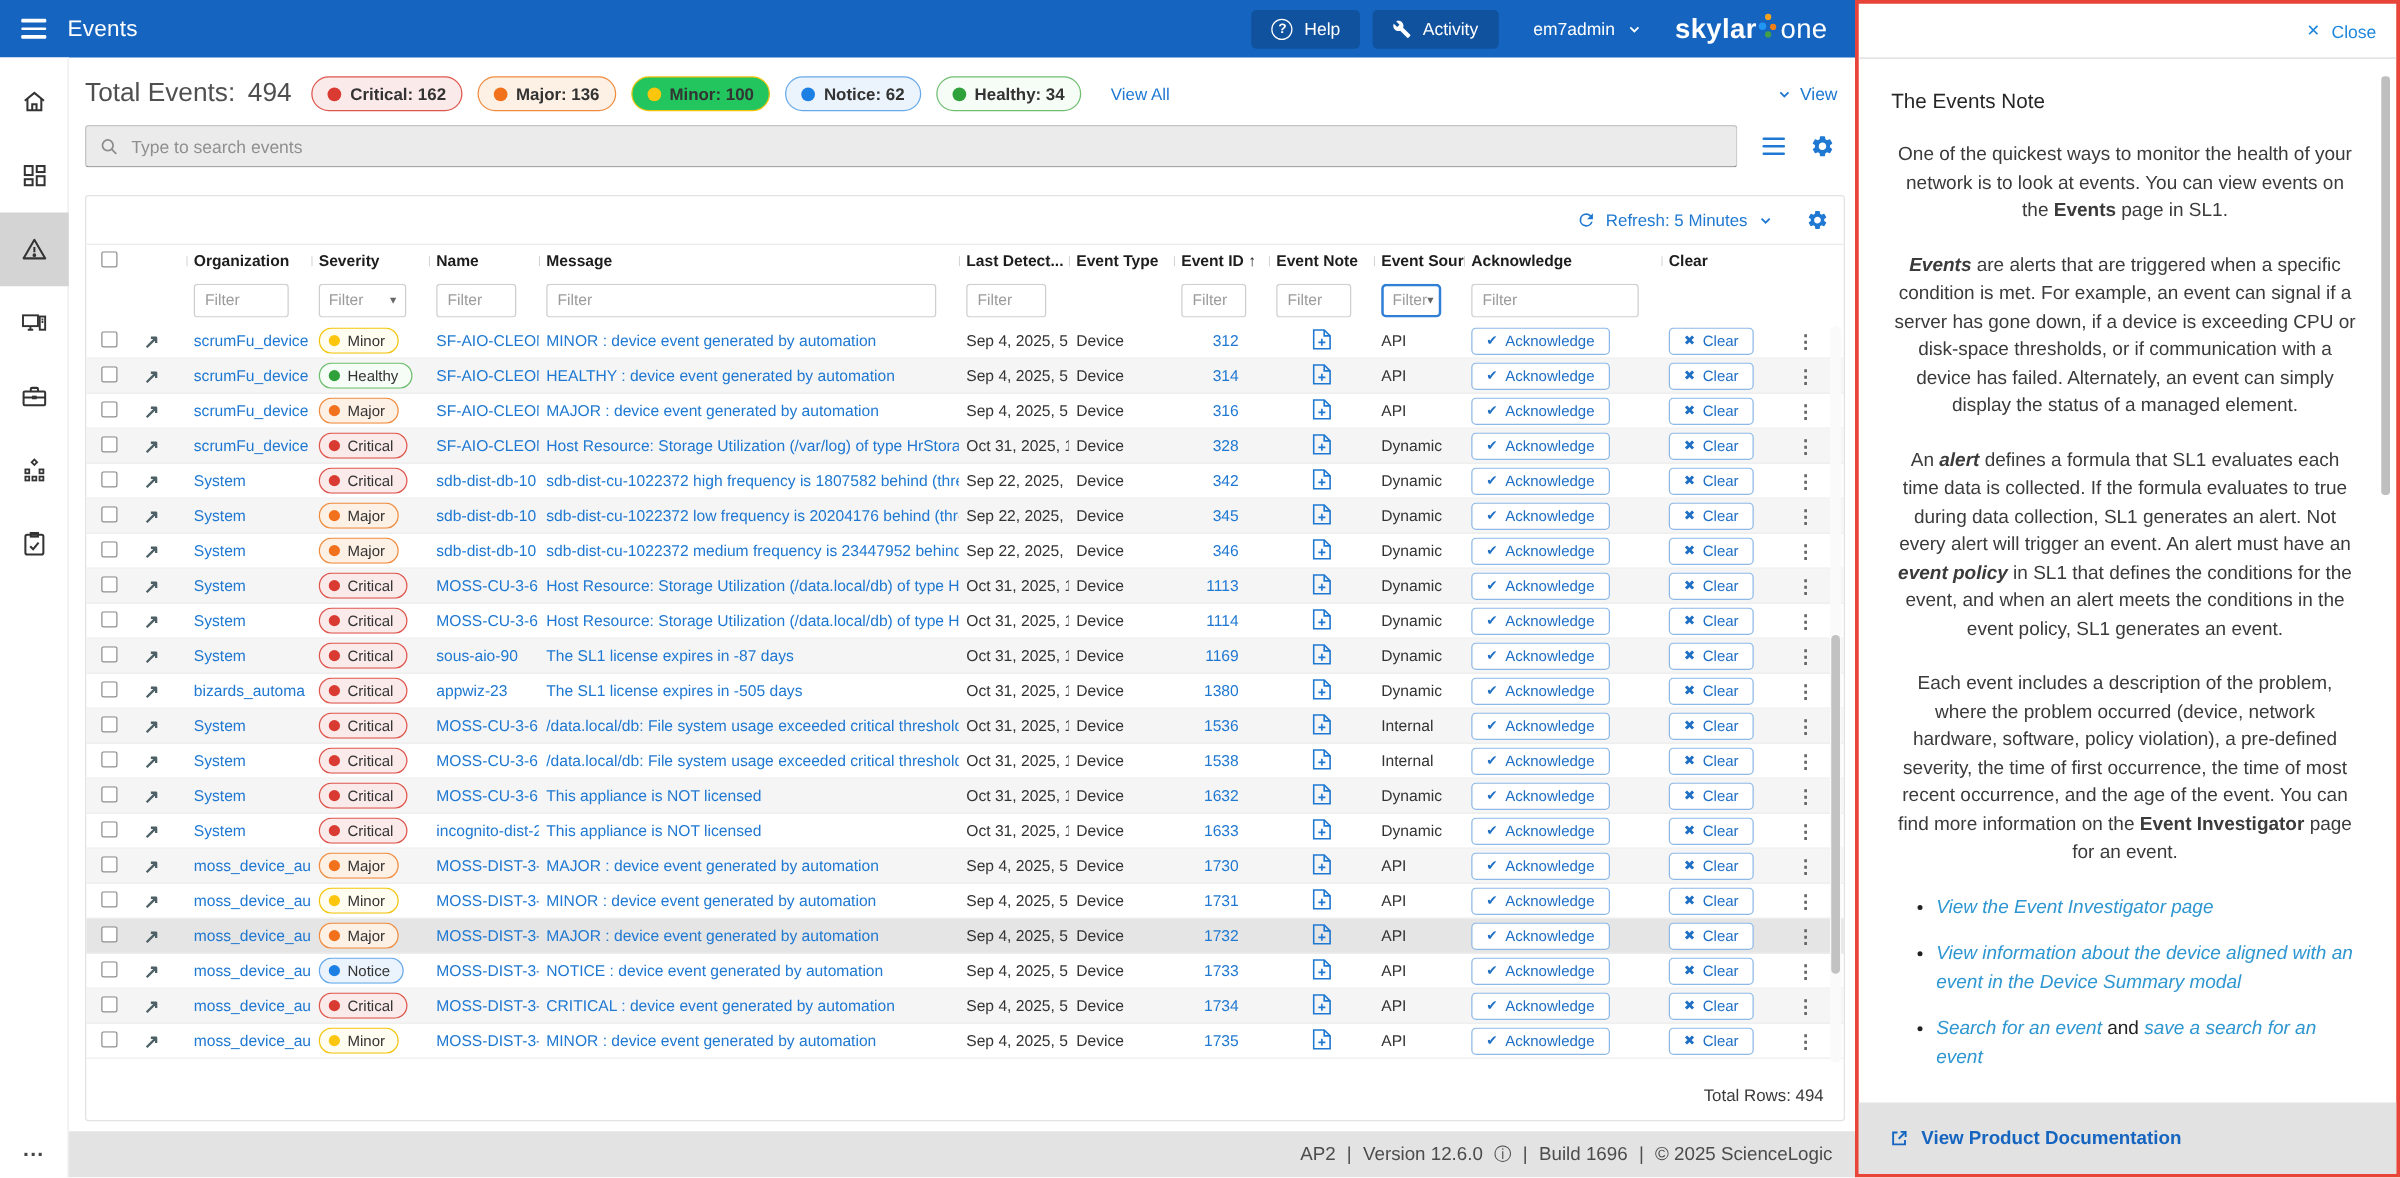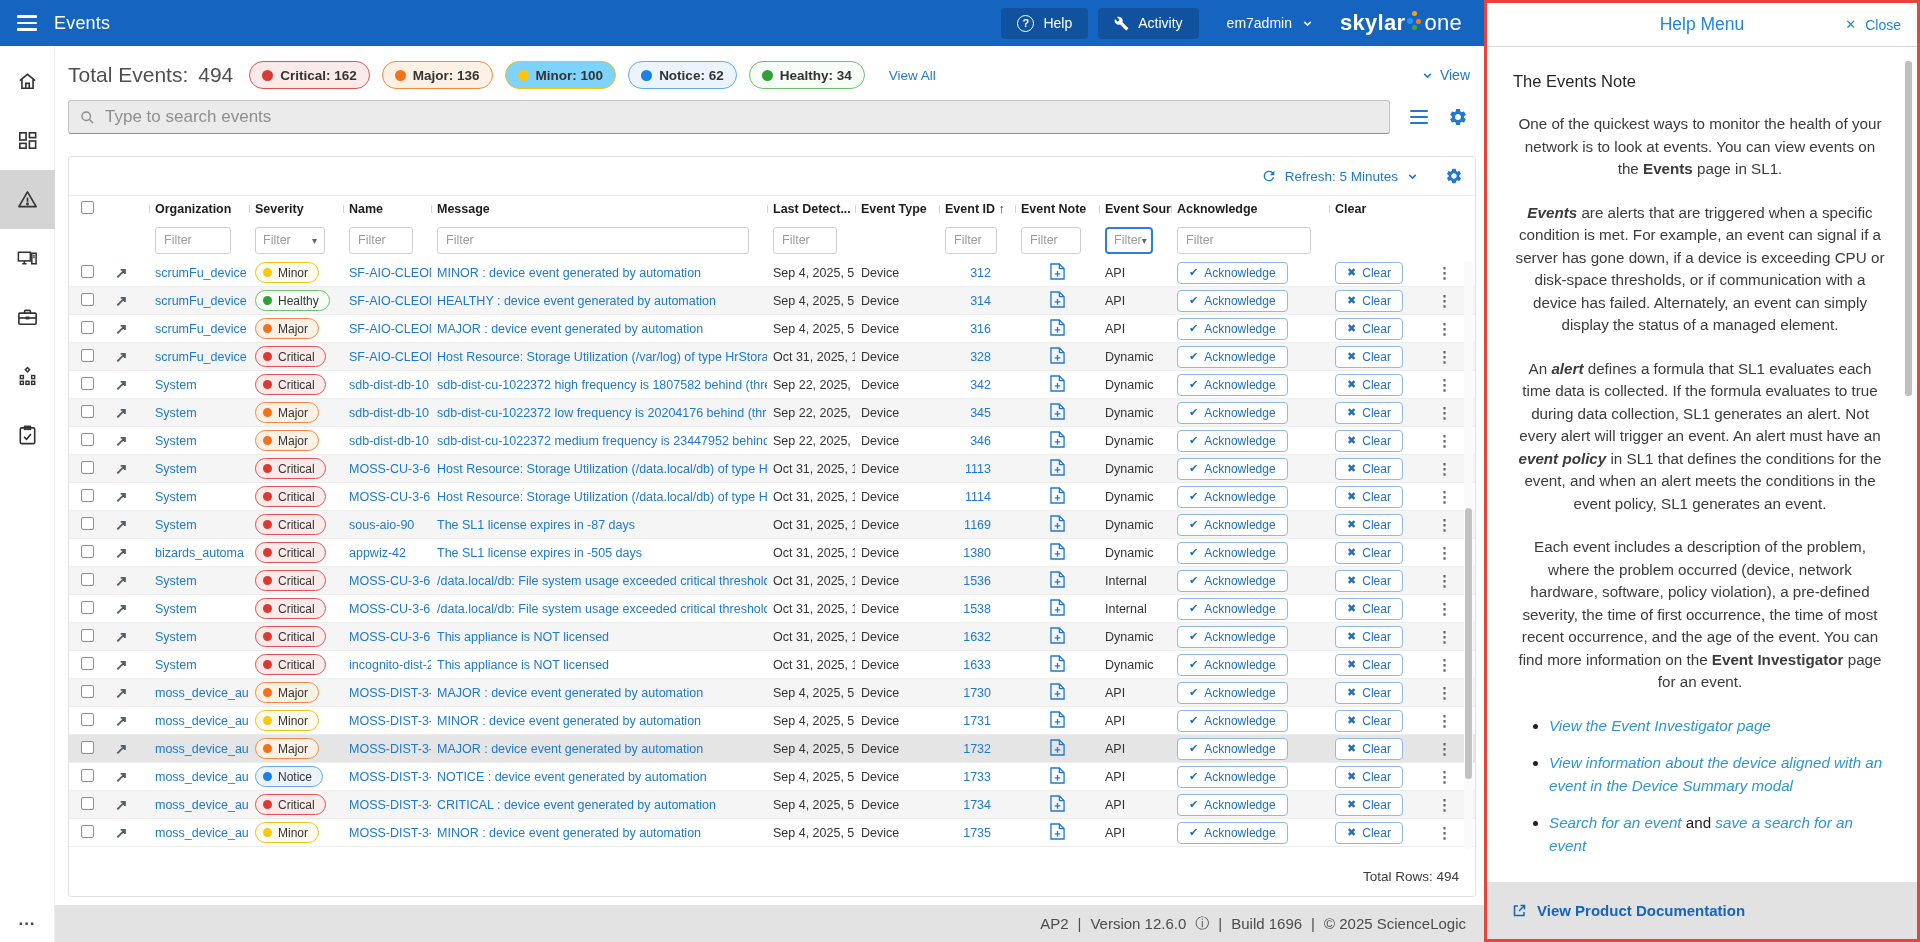--- a/index.html
+++ b/index.html
@@ -43,21 +43,21 @@
   .total-label { font-size:21px; color:#4f4f4f; }
   .total-value { font-size:21px; color:#4f4f4f; margin-right:6px; }
   .badge { display:flex; align-items:center; gap:7px; height:28px; padding:0 12px; border-radius:15px; border:1.5px solid; font-size:13.5px; font-weight:700; color:#333; cursor:pointer; }
   .badge-dot { width:11px; height:11px; border-radius:50%; }
   .view-all { color:#1f78d1; font-size:13.5px; margin-left:14px; cursor:pointer; }
   .view-menu { margin-left:auto; color:#1f78d1; font-size:14px; display:flex; align-items:center; gap:6px; margin-right:6px; cursor:pointer; }
 
   
   .search-row { display:flex; align-items:center; margin-top:11px; gap:20px; flex:none; }
   .search-box { flex:1; height:34px; background:#ebebeb; border:1px solid #c4c4c4; border-bottom-color:#8f8f8f; border-radius:3px; display:flex; align-items:center; padding:0 10px; gap:9px; }
-  .search-box input { flex:1; border:none; outline:none; background:transparent; font-size:17px; font-family:"Liberation Sans",sans-serif; color:#333; }
+  .search-box input { flex:1; border:none; outline:none; background:transparent; font-size:14px; font-family:"Liberation Sans",sans-serif; color:#333; }
   .search-box input::placeholder { color:#8f8f8f; }
   .icon-btn { cursor:pointer; display:flex; align-items:center; }
   .list-icon { display:flex; flex-direction:column; gap:3.5px; }
   .list-icon span { width:18px; height:2.6px; background:#1f78d1; border-radius:1px; }
   .search-row .gear { margin-right:8px; }
 
   
   .card { flex:1; margin-top:22px; margin-bottom:8px; border:1px solid #e2e2e2; border-radius:3px; background:#fff; display:flex; flex-direction:column; position:relative; overflow:hidden; min-height:0; }
   .refresh-row { height:38px; display:flex; align-items:center; justify-content:flex-end; gap:8px; padding-right:12px; font-size:13.5px; color:#1f78d1; flex:none; }
   .refresh-row .gear { margin-left:18px; }
@@ -232,21 +232,21 @@
           <span class="total-value">494</span>
           <div id="badges" style="display:flex;gap:12px;align-items:center">
               <div class="badge" style="border-color:#de564d;background:#fbeaea">
     <span class="badge-dot" style="background:#d93a31"></span>
     <span>Critical: 162</span>
               </div>
               <div class="badge" style="border-color:#f08c3f;background:#fdf0e5">
     <span class="badge-dot" style="background:#f2711c"></span>
     <span>Major: 136</span>
               </div>
-              <div class="badge" style="border-color:#f2c40f;background:#7dd3fc">
+              <div class="badge" style="border-color:#f2c40f;background:#22c55e">
     <span class="badge-dot" style="background:#fcc60e"></span>
     <span>Minor: 100</span>
               </div>
               <div class="badge" style="border-color:#66a9ea;background:#ebf3fc">
     <span class="badge-dot" style="background:#1b7fe4"></span>
     <span>Notice: 62</span>
               </div>
               <div class="badge" style="border-color:#6fbf70;background:#f6fcf6">
     <span class="badge-dot" style="background:#2fa13a"></span>
     <span>Healthy: 34</span>
@@ -560,21 +560,21 @@
     <div class="c col-event_source txt-cell">Dynamic</div>
     <div class="c col-acknowledge"><button class="ack-btn"><span class="btn-glyph">✔</span>Acknowledge</button></div>
     <div class="c col-clear"><button class="clr-btn"><span class="btn-glyph">✖</span>Clear</button></div>
     <div class="c col-kebab"><span class="kebab-ic">⋮</span></div>
   </div>
               <div class="trow">
     <div class="c col-checkbox"><span class="cb-box"></span></div>
     <div class="c col-expand"><span class="expand-ic">↗</span></div>
     <div class="c col-organization lnk-cell">bizards_automa</div>
     <div class="c col-severity"><span class="sev-pill" style="border-color:#de564d;background:#fbeaea"><span class="sev-dot" style="background:#d93a31"></span>Critical</span></div>
-    <div class="c col-name lnk-cell">appwiz-42</div>
+    <div class="c col-name lnk-cell">appwiz-23</div>
     <div class="c col-message lnk-cell">The SL1 license expires in -505 days</div>
     <div class="c col-last_detected txt-cell">Oct 31, 2025, 1</div>
     <div class="c col-event_type txt-cell">Device</div>
     <div class="c col-event_id lnk-cell id-cell">1380</div>
     <div class="c col-event_note" style="text-align:center"><span class="note-ic">
                     <svg width="15" height="17" viewBox="0 0 16 18" fill="none" stroke="#1f78d1" stroke-width="1.4">
                       <path d="M1 1h9l5 5v11H1z"></path>
                       <path d="M10 1v5h5"></path>
                       <path d="M8 8.5v6M5 11.5h6"></path>
                     </svg>
@@ -825,21 +825,20 @@
           <span>Build 1696</span>
           <span>|</span>
           <span>© 2025 ScienceLogic</span>
         </div>
       </div>
     </div>
   </div>
 
   <aside class="help-panel">
     <div class="hp-header">
-      <div class="hp-title">Help Menu</div>
       <div class="hp-close">
         <span class="x">✕</span>
         <span>Close</span>
       </div>
     </div>
     <div class="hp-body" id="hp-body">
       <h3>The Events Note</h3>
     <p><span class="">One of the quickest ways to monitor the health of your network is to look at events. You can view events on the </span><span class="b ">Events</span><span class=""> page in SL1.</span></p>
         <p><span class="b i">Events</span><span class=""> are alerts that are triggered when a specific condition is met. For example, an event can signal if a server has gone down, if a device is exceeding CPU or disk-space thresholds, or if communication with a device has failed. Alternately, an event can simply display the status of a managed element.</span></p>
         <p><span class="">An </span><span class="b i">alert</span><span class=""> defines a formula that SL1 evaluates each time data is collected. If the formula evaluates to true during data collection, SL1 generates an alert. Not every alert will trigger an event. An alert must have an </span><span class="b i">event policy</span><span class=""> in SL1 that defines the conditions for the event, and when an alert meets the conditions in the event policy, SL1 generates an event.</span></p>

